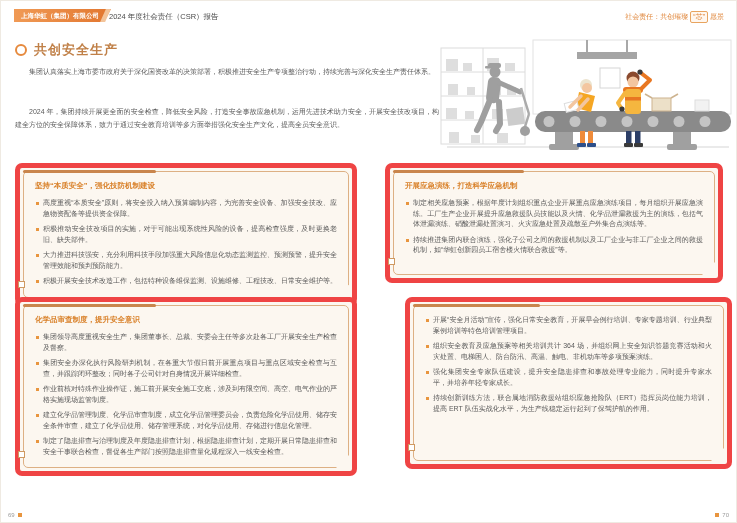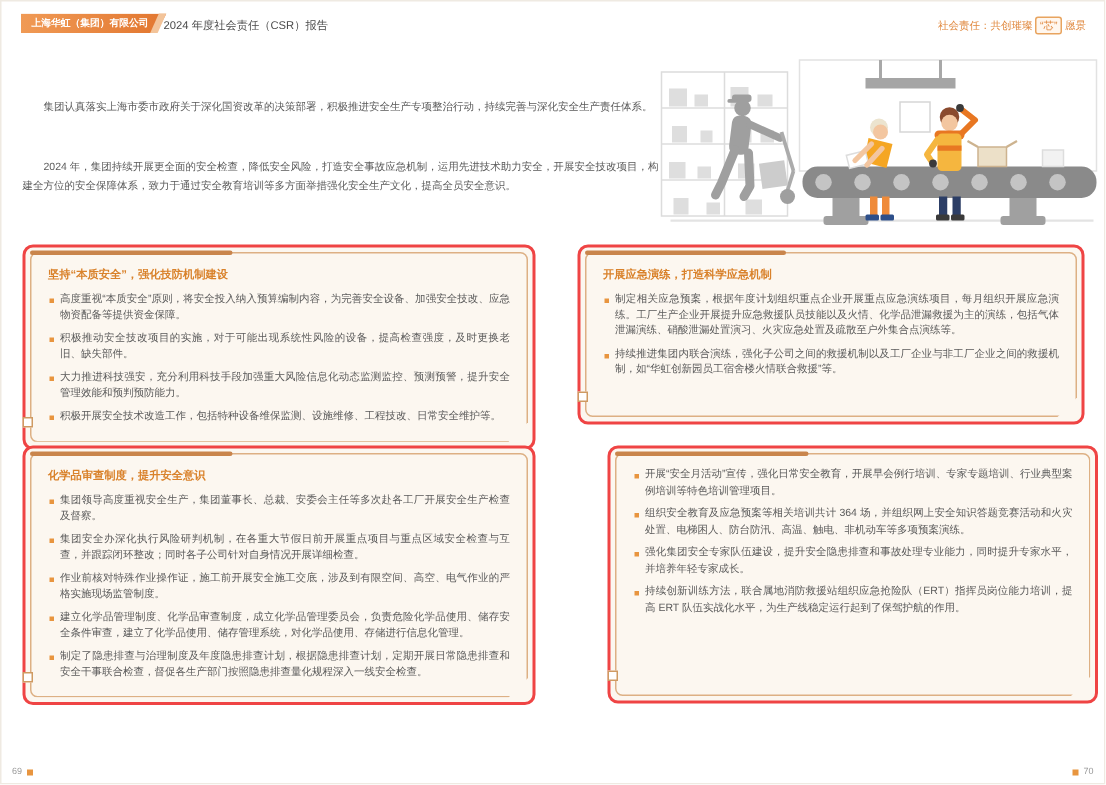--- a/index.html
+++ b/index.html
@@ -28,21 +28,21 @@
   .sec-title .txt{font-size:13px;font-weight:bold;color:#c08048;letter-spacing:1px;}
   
   .intro{position:absolute;left:14px;width:424px;font-size:7px;line-height:13px;
     color:#5a5a5a;text-indent:14px;text-align:justify;margin:0;}
   .intro.p1{top:64px;}
   .intro.p2{top:104px;}
   
   .illus{position:absolute;left:436px;top:33px;width:296px;height:120px;}
   
   .box{
-    position:absolute;background:#fcf7f0;border:2px solid #ef4444;border-radius:7px;
+    position:absolute;background:#fcf7f0;border:5px solid #ef4444;border-radius:7px;
     padding:13px 15px 14px;box-sizing:border-box;
   }
   .box::before{ 
     content:"";position:absolute;inset:3px;border:1px solid #ddb084;border-radius:5px;
     clip-path:polygon(0 0,100% 0,100% calc(100% - 13px),calc(100% - 13px) 100%,0 100%);
     pointer-events:none;
   }
   .box::after{ 
     content:"";position:absolute;top:2px;left:3px;width:40%;height:3px;
     background:#c9854c;border-radius:2px;
@@ -76,20 +76,24 @@
 
   <div class="hdr-badge">上海华虹（集团）有限公司</div>
   <div class="hdr-slash"></div>
   <div class="hdr-title">2024 年度社会责任（CSR）报告</div>
   <div class="hdr-right">
     <span>社会责任：共创璀璨</span>
     <span class="boxed">“芯”</span>
     <span>愿景</span>
   </div>
 
+  <div class="sec-title">
+    <span class="ring-icon"></span>
+    <span class="txt">共创安全生产</span>
+  </div>
 
   <p class="intro p1">集团认真落实上海市委市政府关于深化国资改革的决策部署，积极推进安全生产专项整治行动，持续完善与深化安全生产责任体系。</p>
   <p class="intro p2">2024 年，集团持续开展更全面的安全检查，降低安全风险，打造安全事故应急机制，运用先进技术助力安全，开展安全技改项目，构建全方位的安全保障体系，致力于通过安全教育培训等多方面举措强化安全生产文化，提高全员安全意识。</p>
 
   <svg class="illus" viewBox="0 0 296 120">
 
     <line x1="10" y1="113" x2="292" y2="113" stroke="#e3e3e3" stroke-width="1.5"></line>
 
     <g stroke="#dcdcdc" fill="none">
       <rect x="4" y="14" width="84" height="96"></rect>

